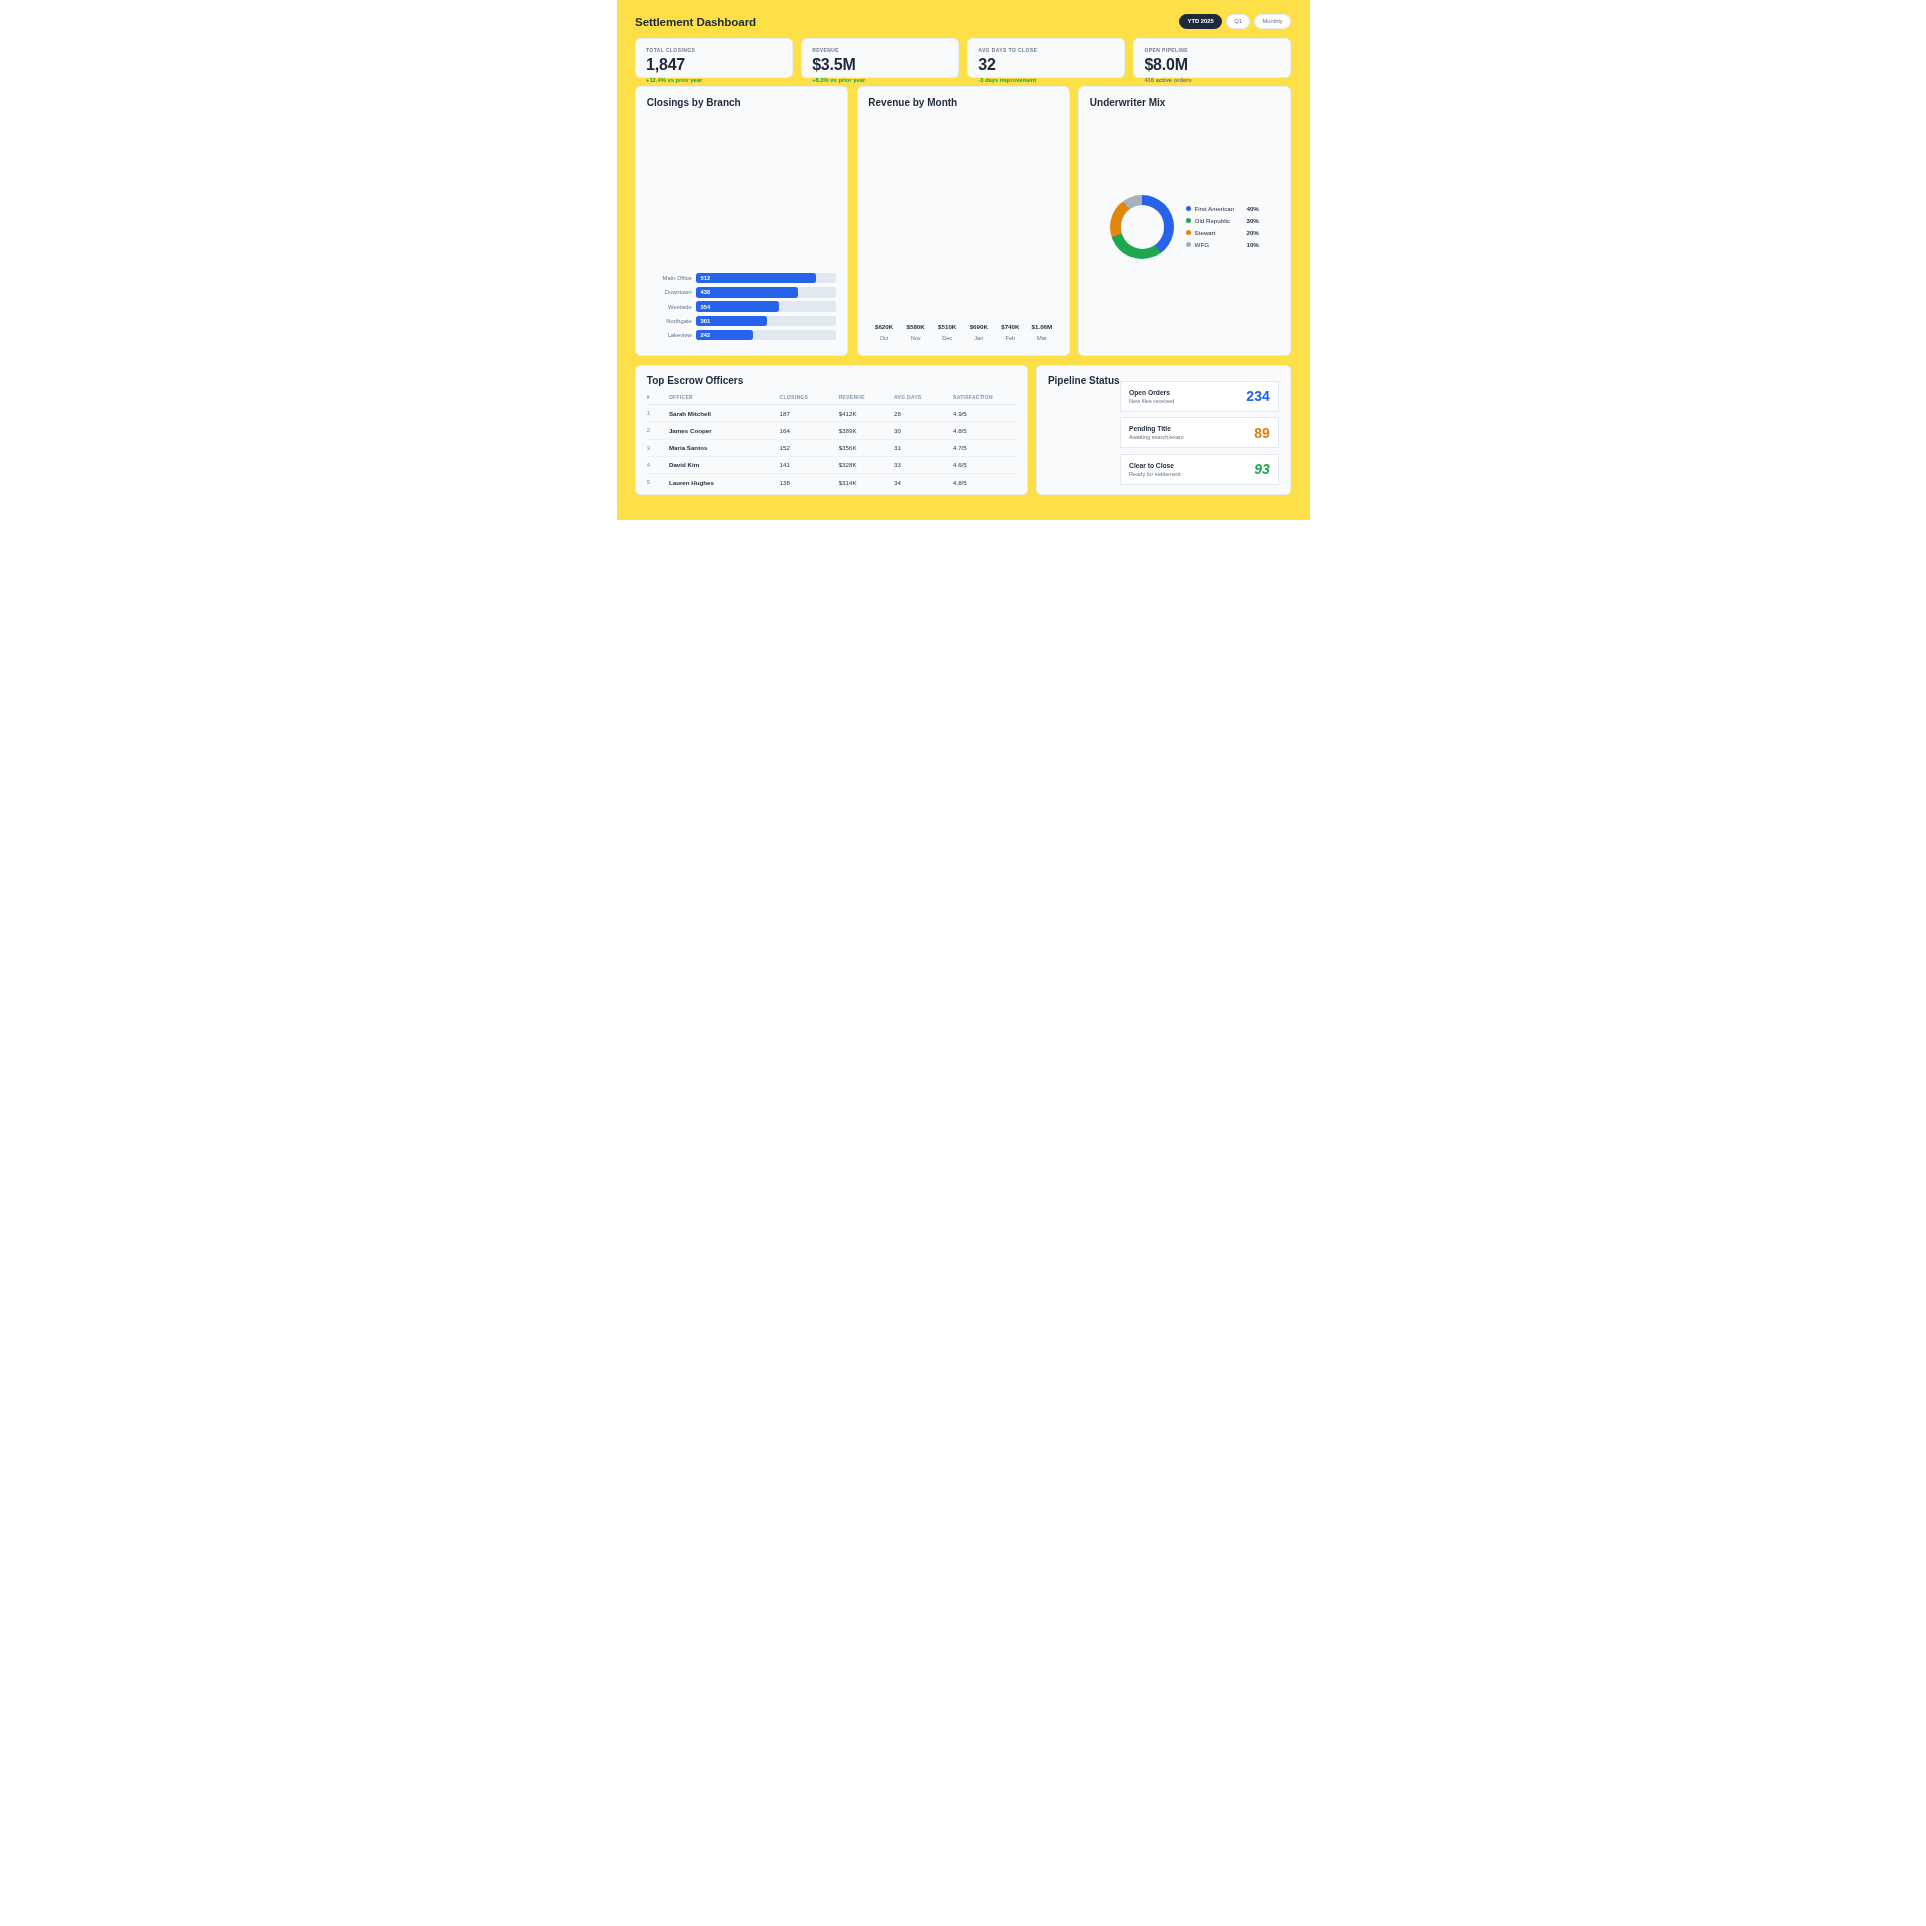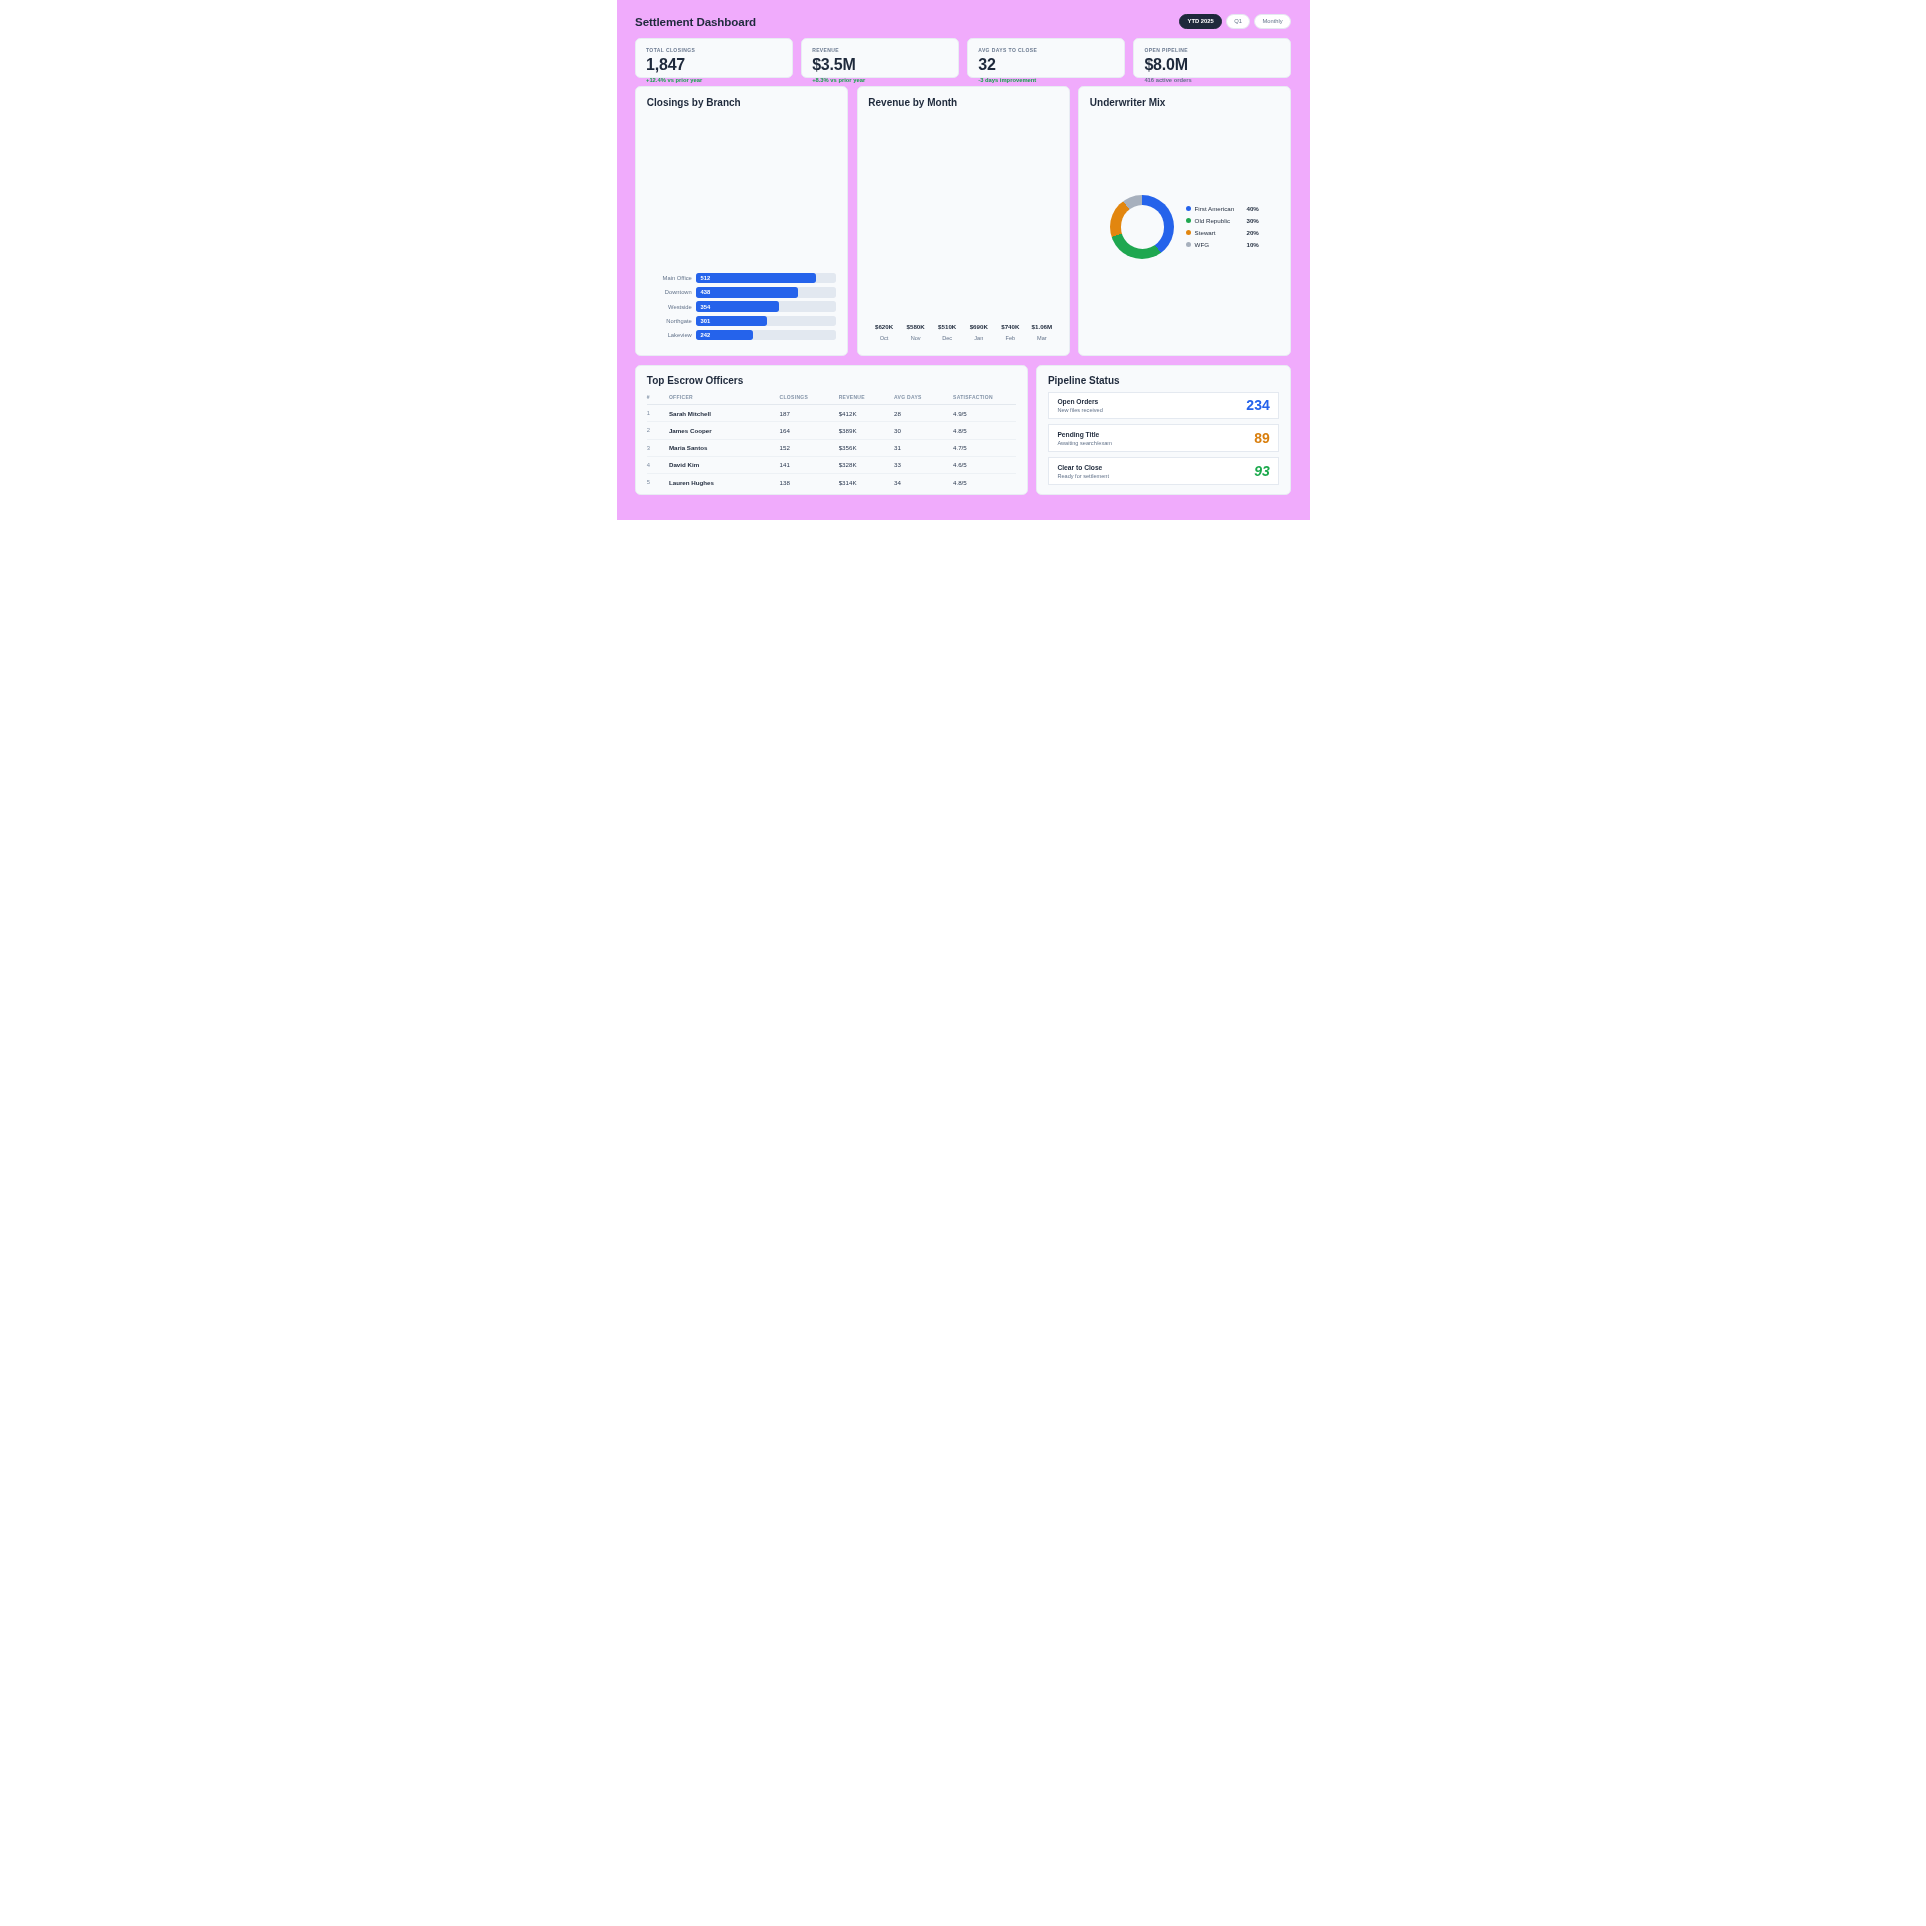--- a/index.html
+++ b/index.html
@@ -1,18 +1,18 @@
 <!DOCTYPE html>
 <html style="font-size:6.2px"><head>
 <meta charset="utf-8">
 <style>
   * { margin:0; padding:0; box-sizing:border-box; }
   html,body { background:#ffffff; }
   body { font-family:"Liberation Sans","DejaVu Sans",sans-serif; color:#1e293b; }
-  .page { width:693px; min-height:520px; margin:0 auto; padding:14px 18.5px 10px; background:#f0abfc; }
+  .page { width:693px; min-height:520px; margin:0 auto; padding:14px 18.5px 10px; background:#fde047; }
 
   
   .topbar { display:flex; justify-content:space-between; align-items:center; }
   .page-title { font-size:11.6px; font-weight:700; color:#1e293b; letter-spacing:-0.1px; }
   .pills { display:flex; gap:3.9px; align-items:center; }
   .pill { border-radius:385px; padding:3.5px 7.3px; font-size:5.8px; font-weight:500;
           border:0.4px solid #e4e9f0; background:#ffffff; color:#64748b; cursor:pointer;
           font-family:inherit; line-height:1; }
   .pill.active { background:#1e293b; border-color:#1e293b; color:#ffffff; font-weight:600; }
 
@@ -60,21 +60,21 @@
   .bottom-row { display:grid; grid-template-columns:1.54fr 1fr; gap:8.5px; margin-top:8.5px; }
   .table-card { padding:9.2px 10.8px; height:130px; }
   table { width:100%; border-collapse:collapse; margin-top:3.9px; }
   th { text-align:left; font-size:5px; color:#8595a9; font-weight:700; letter-spacing:0.3px; padding:3.5px 0 4.6px; }
   tbody td { padding:4.6px 0; font-size:6.2px; color:#2b3950; }
   tbody tr td { border-top:0.4px solid #edf1f5; }
   tbody tr:first-child td { border-top:0.8px solid #e3e8ee; }
   td.rank { color:#7d8ca0; font-size:5.8px; }
   td.officer { font-weight:700; color:#1e293b; }
 
-  .pipeline-card { padding:9.2px 10.8px; height:130px; display:flex; flex-direction:column; }
+  .pipeline-card { padding:9.2px 10.8px; height:130px; display:flex; }
   .pipe-list { display:flex; flex-direction:column; gap:5.4px; margin-top:5.4px; flex:1; }
   .pipe-item { background:#ffffff; border:0.4px solid #e4e9f0; border-radius:0; padding:3.9px 8.5px;
                display:flex; justify-content:space-between; align-items:center; flex:1; }
   .pipe-name { font-size:6.7px; font-weight:700; color:#1e293b; }
   .pipe-desc { font-size:5.6px; color:#64748b; margin-top:1.9px; }
   .pipe-num { font-size:14px; font-weight:800; }
 </style>
 </head>
 <body>
 

